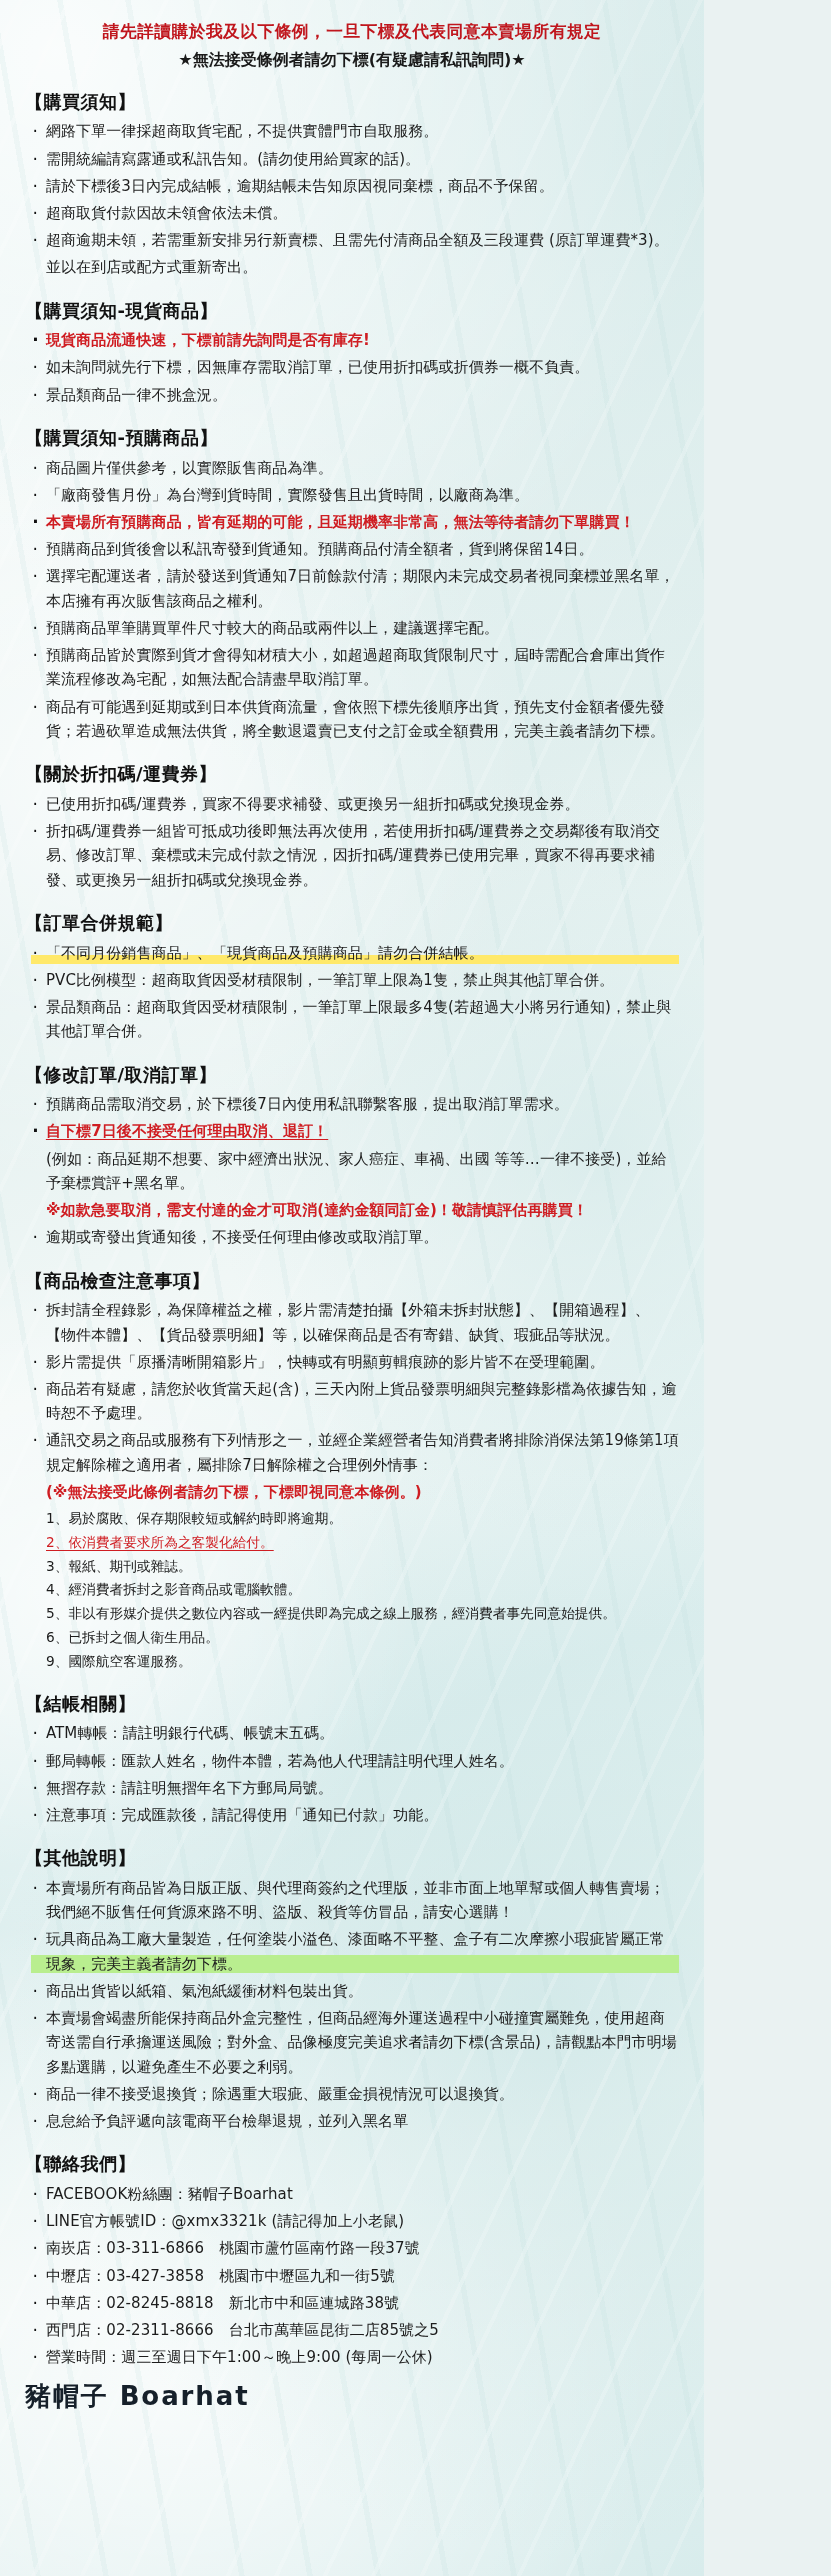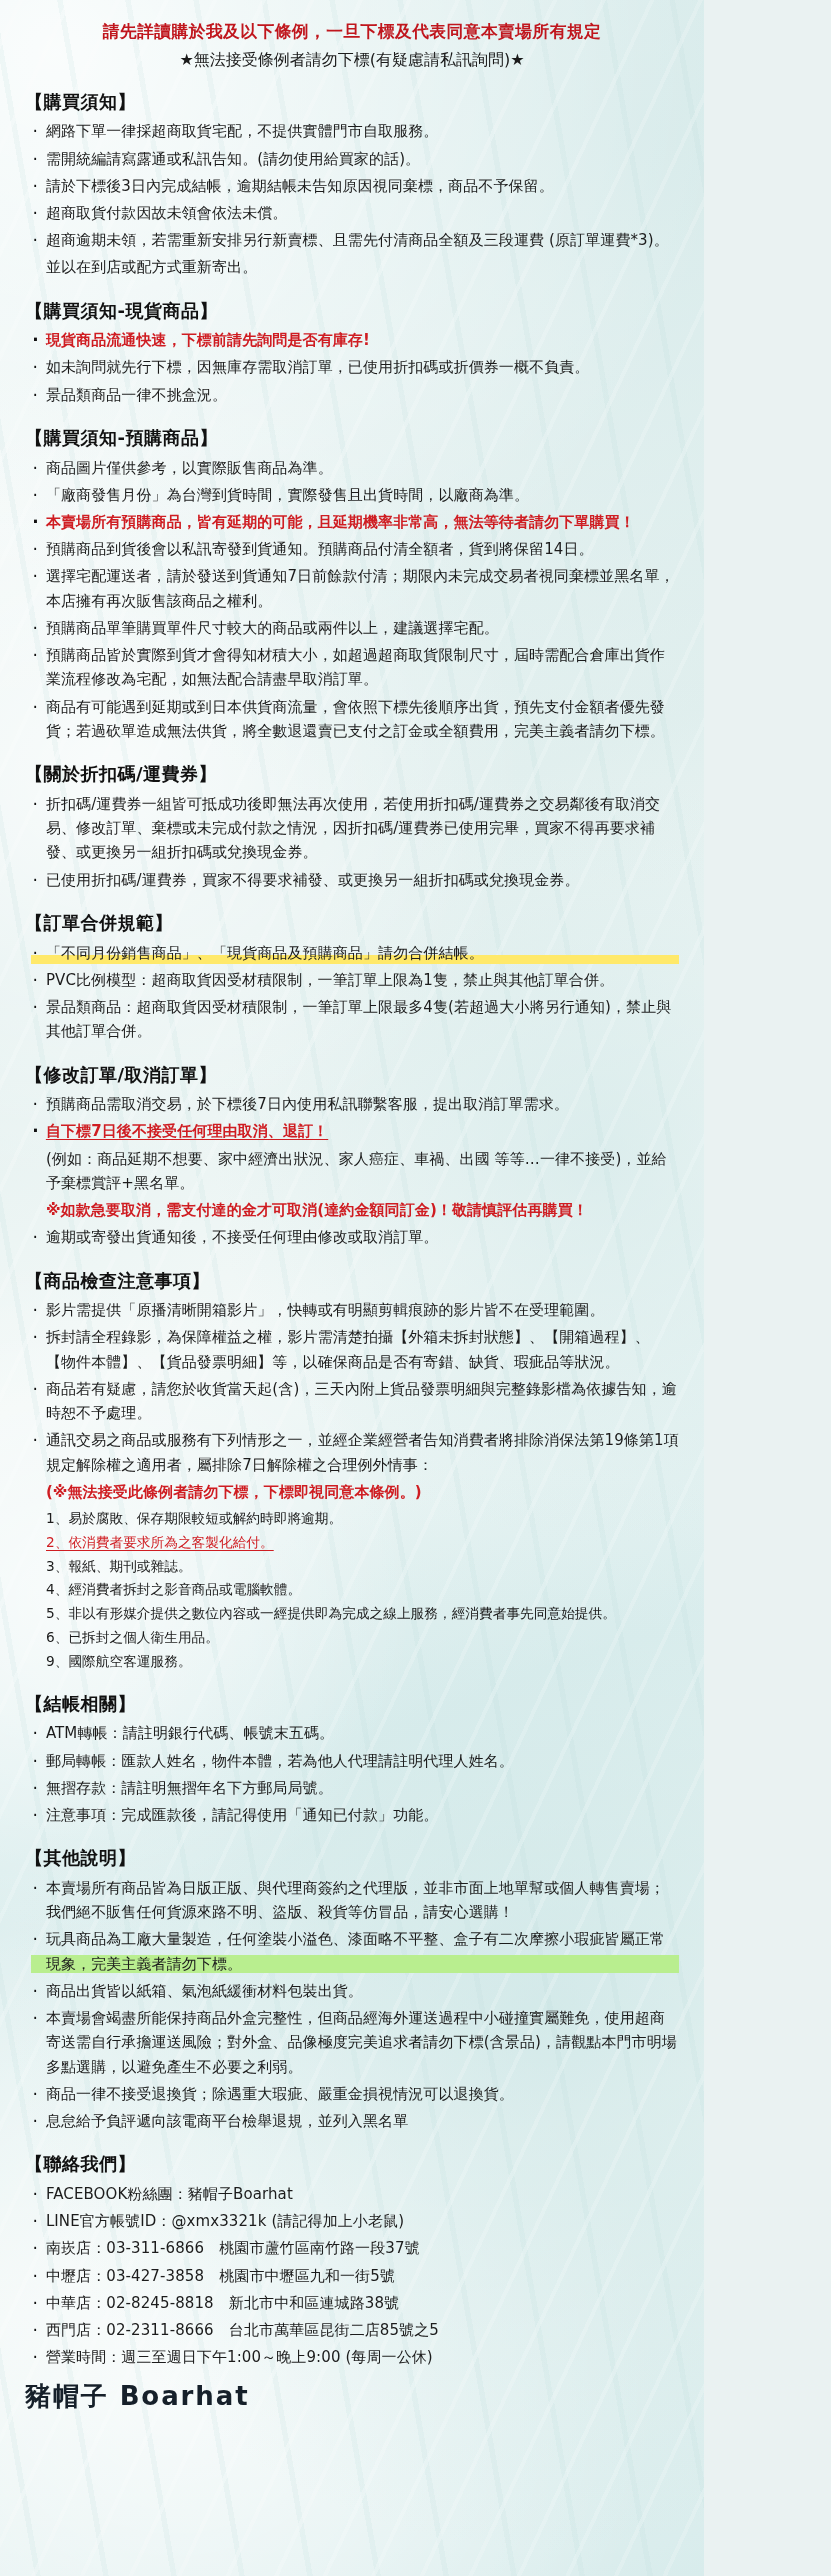--- a/index.html
+++ b/index.html
@@ -41,21 +41,21 @@
     text-align:center;
     font-weight:bold;
     font-size:16.7px;
     color:#c0161d;
     letter-spacing:0.5px;
     margin:1.9px 0 5.7px 0;
     line-height:1.5;
   }
   .top-note2{
     text-align:center;
-    font-weight:normal;
+    font-weight:bold;
     font-size:16px;
     color:#1a1a1a;
     margin:0 0 15.2px 0;
   }
 
   h2.sec{
     font-size:18px;
     font-weight:bold;
     color:#111;
     margin:19px 0 5.7px 0;
@@ -151,44 +151,44 @@
     <li class="redb">本賣場所有預購商品，皆有延期的可能，且延期機率非常高，無法等待者請勿下單購買！</li>
     <li>預購商品到貨後會以私訊寄發到貨通知。預購商品付清全額者，貨到將保留14日。</li>
     <li>選擇宅配運送者，請於發送到貨通知7日前餘款付清；期限內未完成交易者視同棄標並黑名單，本店擁有再次販售該商品之權利。</li>
     <li>預購商品單筆購買單件尺寸較大的商品或兩件以上，建議選擇宅配。</li>
     <li>預購商品皆於實際到貨才會得知材積大小，如超過超商取貨限制尺寸，屆時需配合倉庫出貨作業流程修改為宅配，如無法配合請盡早取消訂單。</li>
     <li>商品有可能遇到延期或到日本供貨商流量，會依照下標先後順序出貨，預先支付金額者優先發貨；若過砍單造成無法供貨，將全數退還賣已支付之訂金或全額費用，完美主義者請勿下標。</li>
   </ul>
 
   <h2 class="sec">【關於折扣碼/運費券】</h2>
   <ul class="list">
+    <li>已使用折扣碼/運費券，買家不得要求補發、或更換另一組折扣碼或兌換現金券。</li>
     <li>折扣碼/運費券一組皆可抵成功後即無法再次使用，若使用折扣碼/運費券之交易鄰後有取消交易、修改訂單、棄標或未完成付款之情況，因折扣碼/運費券已使用完畢，買家不得再要求補發、或更換另一組折扣碼或兌換現金券。</li>
-    <li>已使用折扣碼/運費券，買家不得要求補發、或更換另一組折扣碼或兌換現金券。</li>
   </ul>
 
   <h2 class="sec">【訂單合併規範】</h2>
   <ul class="list">
     <li class="hl">「不同月份銷售商品」、「現貨商品及預購商品」請勿合併結帳。</li>
     <li>PVC比例模型：超商取貨因受材積限制，一筆訂單上限為1隻，禁止與其他訂單合併。</li>
     <li>景品類商品：超商取貨因受材積限制，一筆訂單上限最多4隻(若超過大小將另行通知)，禁止與其他訂單合併。</li>
   </ul>
 
   <h2 class="sec">【修改訂單/取消訂單】</h2>
   <ul class="list">
     <li>預購商品需取消交易，於下標後7日內使用私訊聯繫客服，提出取消訂單需求。</li>
     <li class="redb ul">自下標7日後不接受任何理由取消、退訂！</li>
     <li class="nodot">(例如：商品延期不想要、家中經濟出狀況、家人癌症、車禍、出國 等等…一律不接受)，並給予棄標賞評+黑名單。</li>
     <li class="nodot redb">※如款急要取消，需支付達的金才可取消(達約金額同訂金)！敬請慎評估再購買！</li>
     <li>逾期或寄發出貨通知後，不接受任何理由修改或取消訂單。</li>
   </ul>
 
   <h2 class="sec">【商品檢查注意事項】</h2>
   <ul class="list">
+    <li>拆封請全程錄影，為保障權益之權，影片需清楚拍攝【外箱未拆封狀態】、【開箱過程】、【物件本體】、【貨品發票明細】等，以確保商品是否有寄錯、缺貨、瑕疵品等狀況。</li>
     <li>影片需提供「原播清晰開箱影片」，快轉或有明顯剪輯痕跡的影片皆不在受理範圍。</li>
-    <li>拆封請全程錄影，為保障權益之權，影片需清楚拍攝【外箱未拆封狀態】、【開箱過程】、【物件本體】、【貨品發票明細】等，以確保商品是否有寄錯、缺貨、瑕疵品等狀況。</li>
     <li>商品若有疑慮，請您於收貨當天起(含)，三天內附上貨品發票明細與完整錄影檔為依據告知，逾時恕不予處理。</li>
     <li>通訊交易之商品或服務有下列情形之一，並經企業經營者告知消費者將排除消保法第19條第1項規定解除權之適用者，屬排除7日解除權之合理例外情事：</li>
     <li class="nodot redb">(※無法接受此條例者請勿下標，下標即視同意本條例。)</li>
   </ul>
   <ul class="sub">
     <li>1、易於腐敗、保存期限較短或解約時即將逾期。</li>
     <li class="red ul">2、依消費者要求所為之客製化給付。</li>
     <li>3、報紙、期刊或雜誌。</li>
     <li>4、經消費者拆封之影音商品或電腦軟體。</li>
     <li>5、非以有形媒介提供之數位內容或一經提供即為完成之線上服務，經消費者事先同意始提供。</li>

